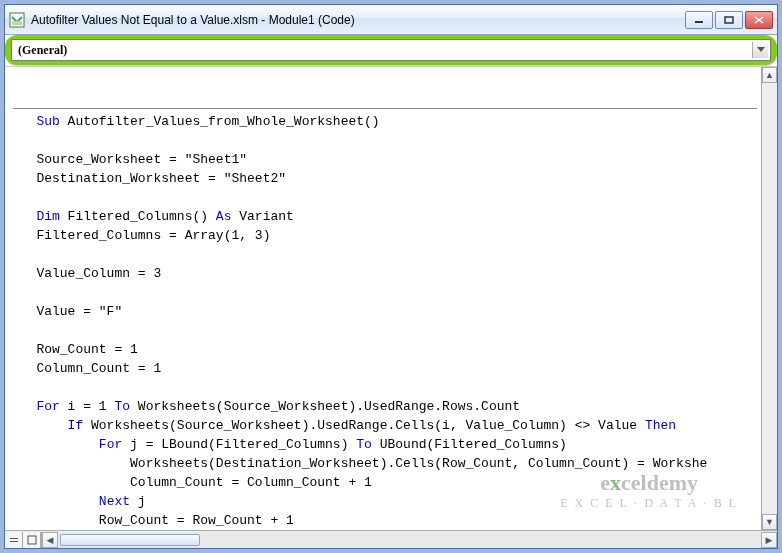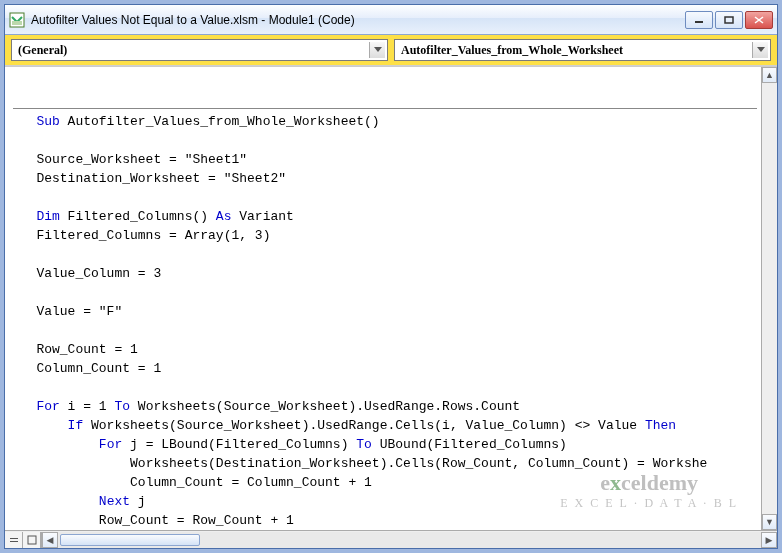--- a/index.html
+++ b/index.html
@@ -44,22 +44,23 @@
     border-radius: 2px;
     display: flex; align-items: center; justify-content: center;
     font-size: 10px;
     cursor: pointer;
   }
   .winbtn.close { background: linear-gradient(#f1a4a0,#d9534f); color:#fff; border-color:#a63c38;}
   .dropdown-row {
     display:flex;
     padding: 4px 6px;
     gap: 6px;
-    background: #fde047;
+    background: #84cc16;
     border-bottom: 1px solid #d0d0d0;
+    border-radius: 12px;
   }
   .dropdown {
     flex:1;
     height: 22px;
     border: 1px solid #7b7b7b;
     background: #fff;
     font-size: 12px;
     font-weight: bold;
     font-family: "Segoe UI", Tahoma;
     display:flex;
@@ -192,28 +193,20 @@
             <line x1="1" y1="1" x2="9" y2="7" stroke="#fff" stroke-width="1.5"></line>
             <line x1="9" y1="1" x2="1" y2="7" stroke="#fff" stroke-width="1.5"></line>
           </svg>
         </div>
     </div>
   </div>
 
   <div class="dropdown-row">
     <div class="dropdown">
       <span>(General)</span>
-      <span class="arrow">
-          <svg viewBox="0 0 8 6">
-            <path d="M0 0 L8 0 L4 5 Z" fill="#555"></path>
-          </svg>
-        </span>
-    </div>
-    <div class="dropdown">
-      <span>Autofilter_Values_from_Whole_Worksheet</span>
       <span class="arrow">
           <svg viewBox="0 0 8 6">
             <path d="M0 0 L8 0 L4 5 Z" fill="#555"></path>
           </svg>
         </span>
     </div>
   </div>
 
   <div class="codearea">
     <div class="code"><hr class="hdivider">   <span class="kw">Sub</span><span> Autofilter_Values_from_Whole_Worksheet()</span>

